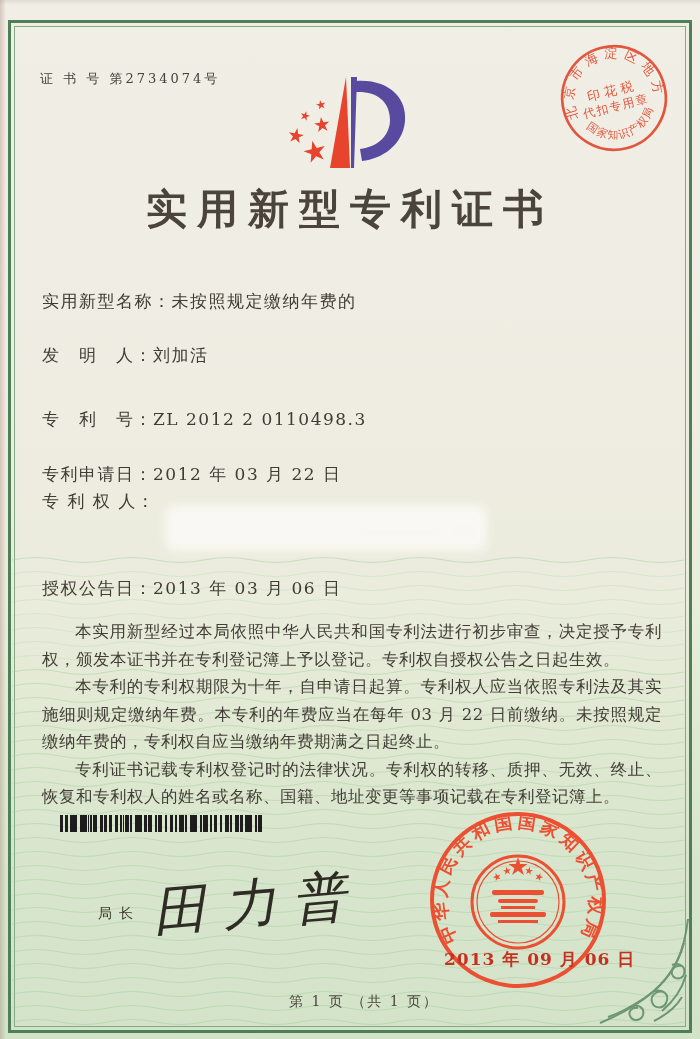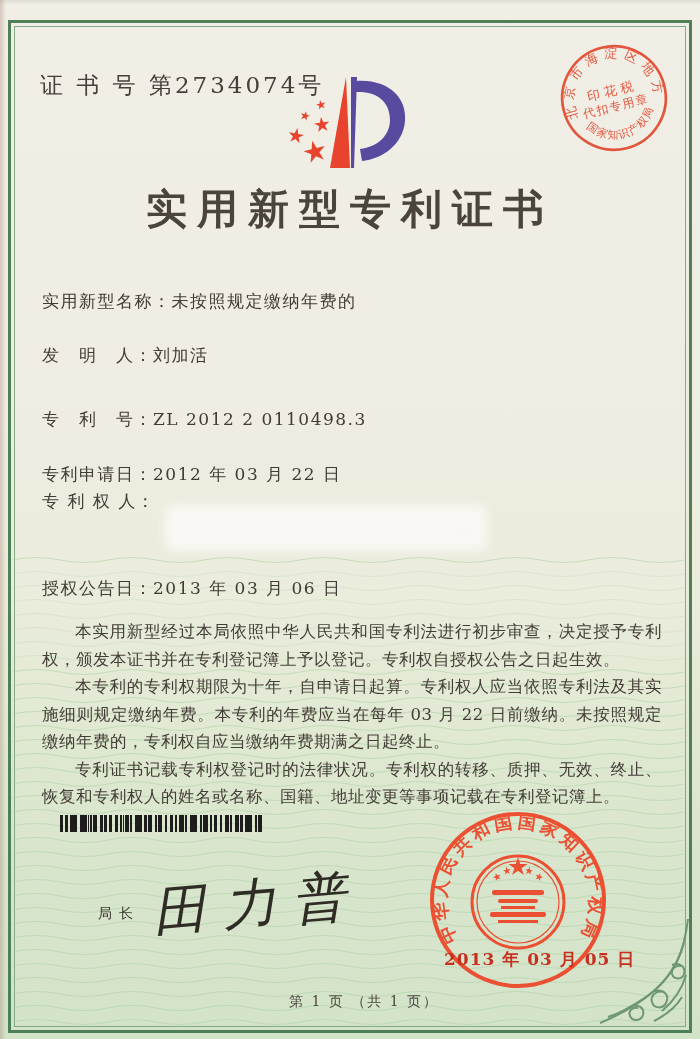--- a/index.html
+++ b/index.html
@@ -9,21 +9,21 @@
     background:linear-gradient(180deg,#f1eee6 0%,#efece2 40%,#eaecdc 58%,#dfe8d1 72%,#d7e5cc 85%,#d3e3c8 100%);
   }
   .scan-edge-left{position:absolute;left:0;top:0;bottom:0;width:6px;
     background:linear-gradient(90deg,rgba(150,108,92,.30),rgba(150,108,92,0));}
   .scan-edge-top{position:absolute;left:0;top:0;right:0;height:5px;
     background:linear-gradient(180deg,rgba(140,140,120,.18),rgba(140,140,120,0));}
   .frame-outer{position:absolute;left:8px;right:8px;top:20px;bottom:6px;
     border:3px solid #4f7f57;pointer-events:none;}
   .frame-inner{position:absolute;left:14px;right:14px;top:26px;bottom:12px;
     border:1px solid #83aa87;pointer-events:none;}
-  .cert-number{position:absolute;left:40px;top:70px;font-size:23px;
+  .cert-number{position:absolute;left:40px;top:70px;font-size:13px;
     letter-spacing:3px;color:#45413a;}
   .logo{position:absolute;left:268px;top:72px;width:170px;height:112px;}
   .tax-stamp{position:absolute;left:556px;top:40px;width:116px;height:116px;opacity:.9;}
   .title{position:absolute;left:0;right:0;top:182px;text-align:center;
     font-size:41px;font-weight:700;letter-spacing:10px;color:#4b443c;}
   .field{position:absolute;left:42px;font-size:17px;letter-spacing:1.5px;color:#403b34;}
   .f0{top:290px}.f1{top:344px}.f2{top:408px}.f3{top:463px}.f4{top:490px}.f5{top:577px}
   .redaction{position:absolute;left:172px;top:512px;width:308px;height:32px;
     background:rgba(250,249,245,.95);border-radius:3px;
     box-shadow:0 0 10px 7px rgba(250,249,245,.9);}
@@ -183,21 +183,21 @@
         <rect x="70" y="89" width="40" height="4" rx="2"></rect>
         <rect x="73" y="96" width="34" height="3"></rect>
         <rect x="62" y="102" width="56" height="5" rx="2"></rect>
         <rect x="70" y="110" width="40" height="3"></rect>
         <path d="M 80 118 a 10 10 0 0 0 20 0" fill="none" stroke-width="2.5"></path>
       </g>
     </g>
   </g>
 </svg>
 
-<div class="seal-date">2013 年 03 月 05 日</div>
+<div class="seal-date">2013 年 09 月 06 日</div>
 
 <div class="footer">第 1 页 （共 1 页）</div>
 
 <svg class="flourish" viewBox="0 0 96 118">
   <g fill="none" stroke="#5c8a63" stroke-width="2" opacity=".85">
     <path d="M94 6 C 90 40 80 60 60 78 C 45 91 30 100 6 110"></path>
     <path d="M90 30 C 84 52 72 70 52 84 C 40 92 26 100 14 104"></path>
     <path d="M60 78 c 10 -2 16 4 12 12 c -3 6 -12 6 -14 -1 c -2 -6 4 -12 12 -10"></path>
     <path d="M36 94 c 8 -4 15 1 13 8 c -2 6 -10 7 -13 1 c -2 -5 2 -9 8 -8"></path>
     <path d="M78 52 c 8 -3 14 2 12 9 c -2 6 -10 6 -12 0 c -1 -5 3 -9 9 -8"></path>

